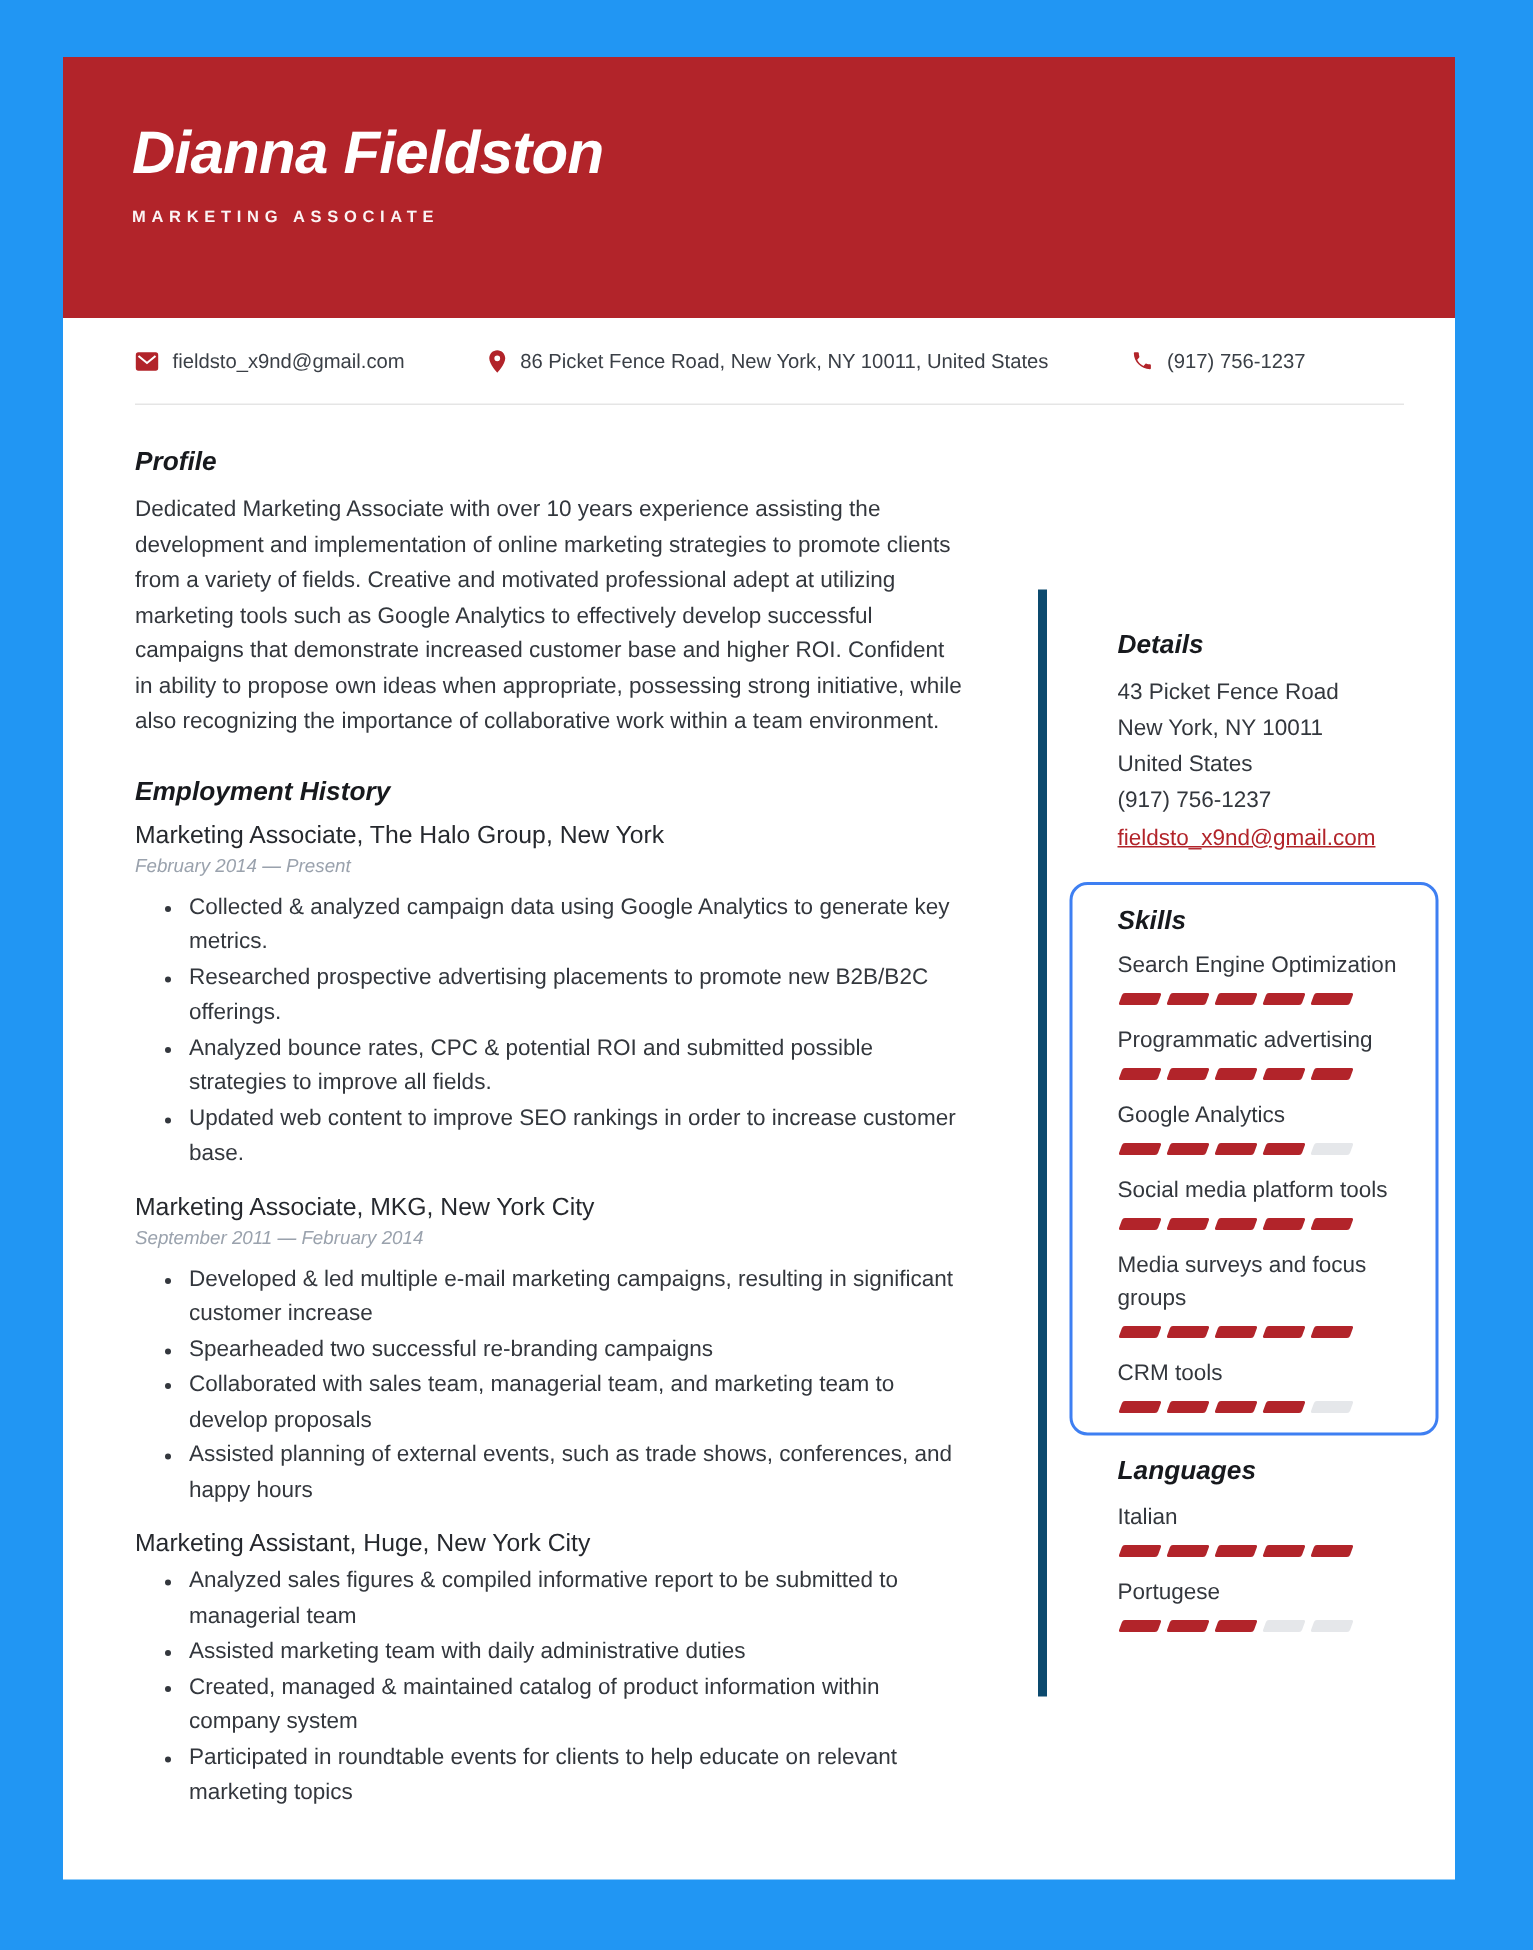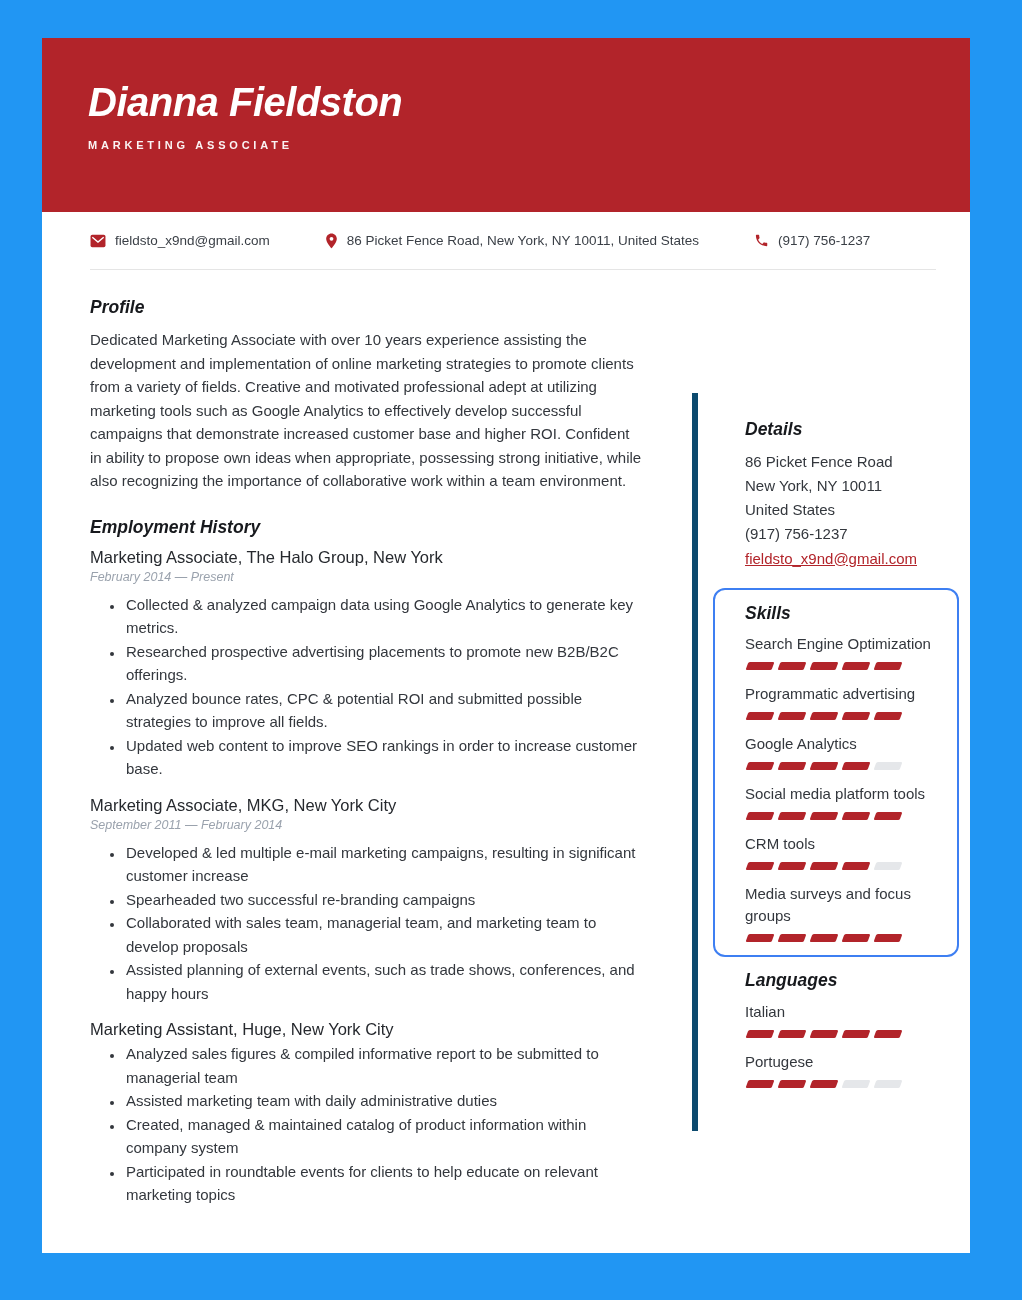--- a/index.html
+++ b/index.html
@@ -163,21 +163,21 @@
             <li>Participated in roundtable events for clients to help educate on relevant marketing topics</li>
           </ul>
         </div>
       </section>
     </div>
 
     <div class="rightcol">
 
       <section>
         <h2 class="shead">Details</h2>
-        <div class="details-line">86 Picket Fence Road</div>
+        <div class="details-line">43 Picket Fence Road</div>
         <div class="details-line">New York, NY 10011</div>
         <div class="details-line">United States</div>
         <div class="details-line">(917) 756-1237</div>
         <a class="email-link">fieldsto_x9nd@gmail.com</a>
       </section>
 
       <section class="skills-box">
         <h2 class="shead">Skills</h2>
 
         <div class="skill-item">
@@ -214,37 +214,37 @@
           <div class="skill-name">Social media platform tools</div>
           <div class="bar">
               <span class="seg fill"></span>
               <span class="seg fill"></span>
               <span class="seg fill"></span>
               <span class="seg fill"></span>
               <span class="seg fill"></span>
             </div>
         </div>
         <div class="skill-item">
+          <div class="skill-name">Media surveys and focus groups</div>
+          <div class="bar">
+              <span class="seg fill"></span>
+              <span class="seg fill"></span>
+              <span class="seg fill"></span>
+              <span class="seg fill"></span>
+              <span class="seg fill"></span>
+            </div>
+        </div>
+        <div class="skill-item">
           <div class="skill-name">CRM tools</div>
           <div class="bar">
               <span class="seg fill"></span>
               <span class="seg fill"></span>
               <span class="seg fill"></span>
               <span class="seg fill"></span>
               <span class="seg"></span>
-            </div>
-        </div>
-        <div class="skill-item">
-          <div class="skill-name">Media surveys and focus groups</div>
-          <div class="bar">
-              <span class="seg fill"></span>
-              <span class="seg fill"></span>
-              <span class="seg fill"></span>
-              <span class="seg fill"></span>
-              <span class="seg fill"></span>
             </div>
         </div>
       </section>
 
       <section>
         <h2 class="shead lang-head">Languages</h2>
 
         <div class="lang-item">
           <div class="skill-name">Italian</div>
           <div class="bar">

